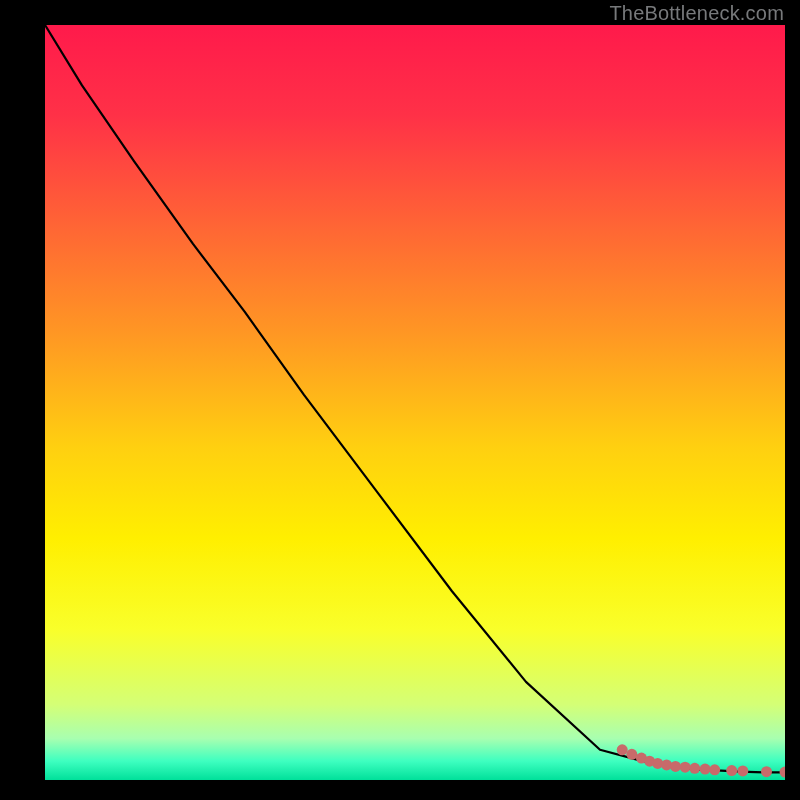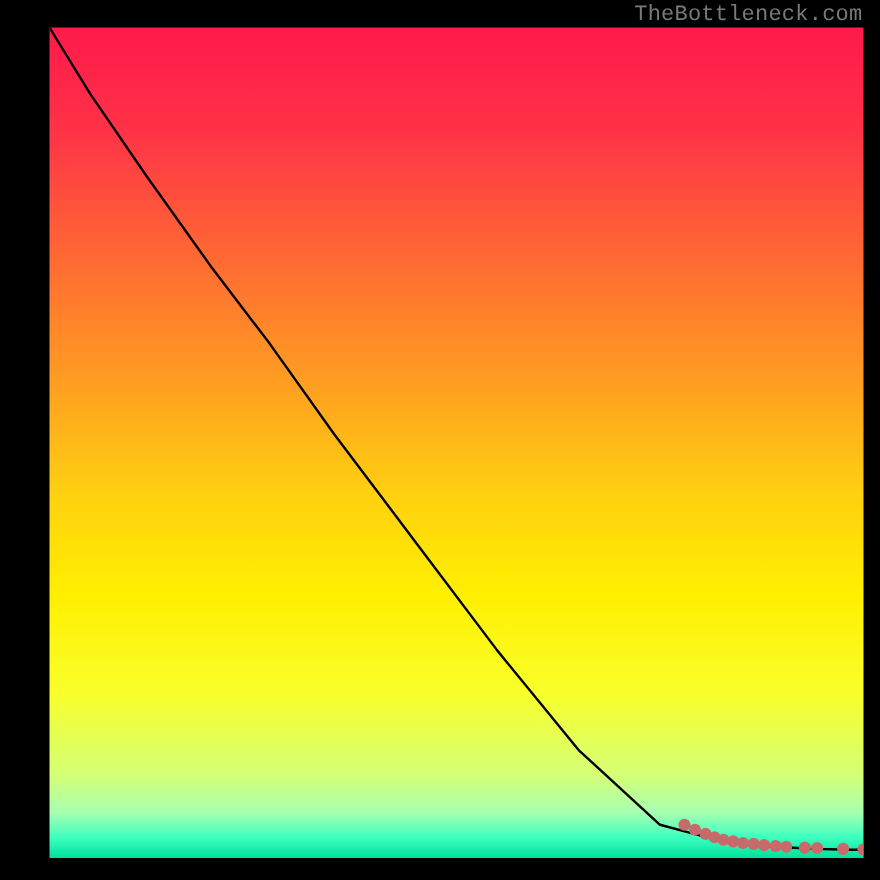--- a/index.html
+++ b/index.html
@@ -12,21 +12,21 @@
   }
   .frame {
     position: relative;
     width: 800px;
     height: 800px;
   }
   .credit {
     position: absolute;
     top: 2px;
     right: 16px;
-    font-family: Liberation Mono, monospace;
+    font-family: Liberation Sans, sans-serif;
     font-size: 20px;
     color: #77797b;
     letter-spacing: 0.2px;
   }
   svg {
     display: block;
   }
 </style>
 </head>
 <body>

